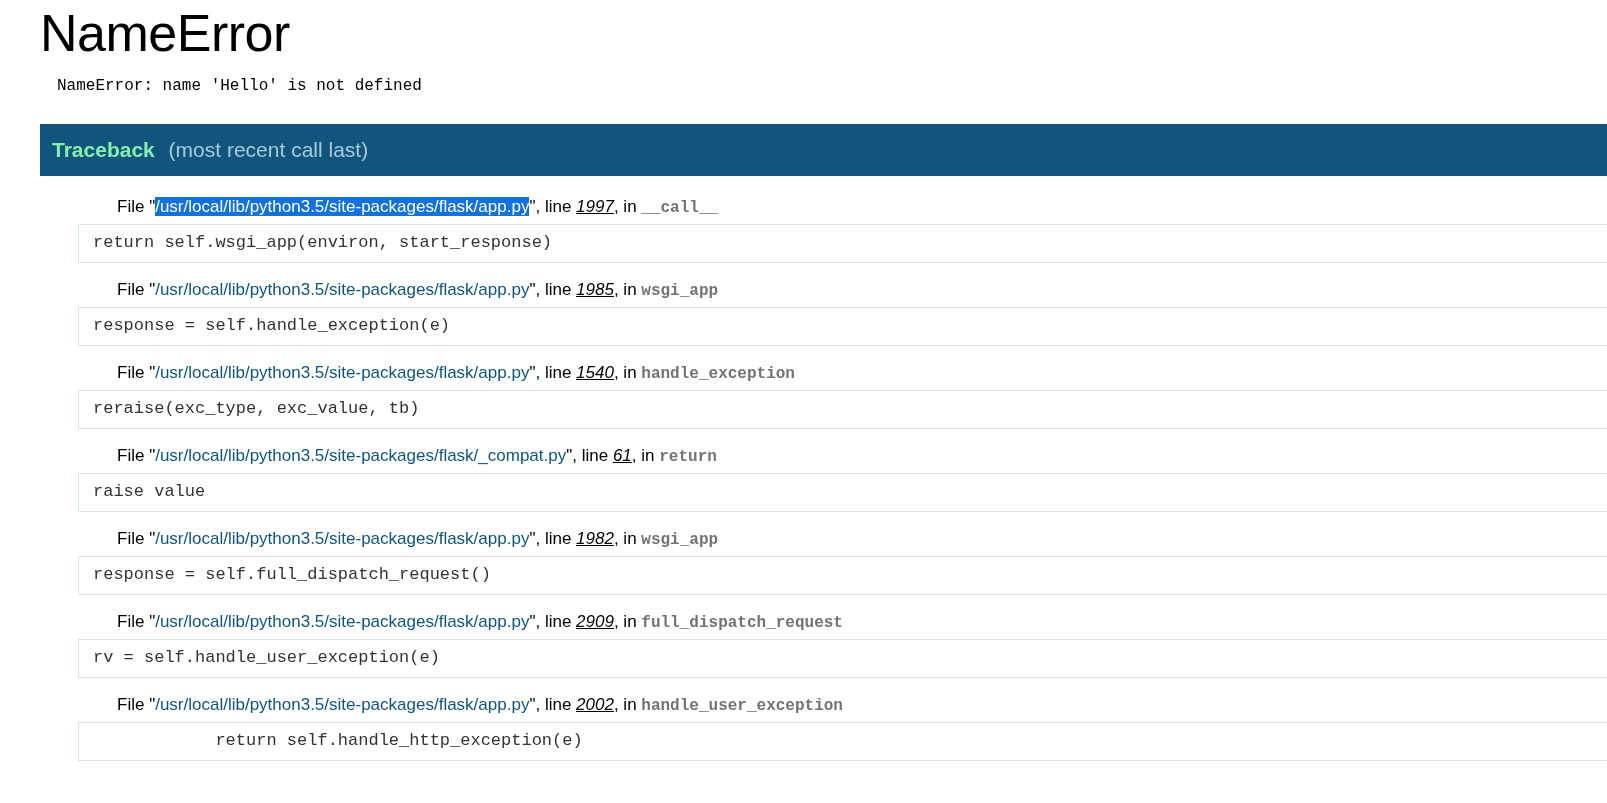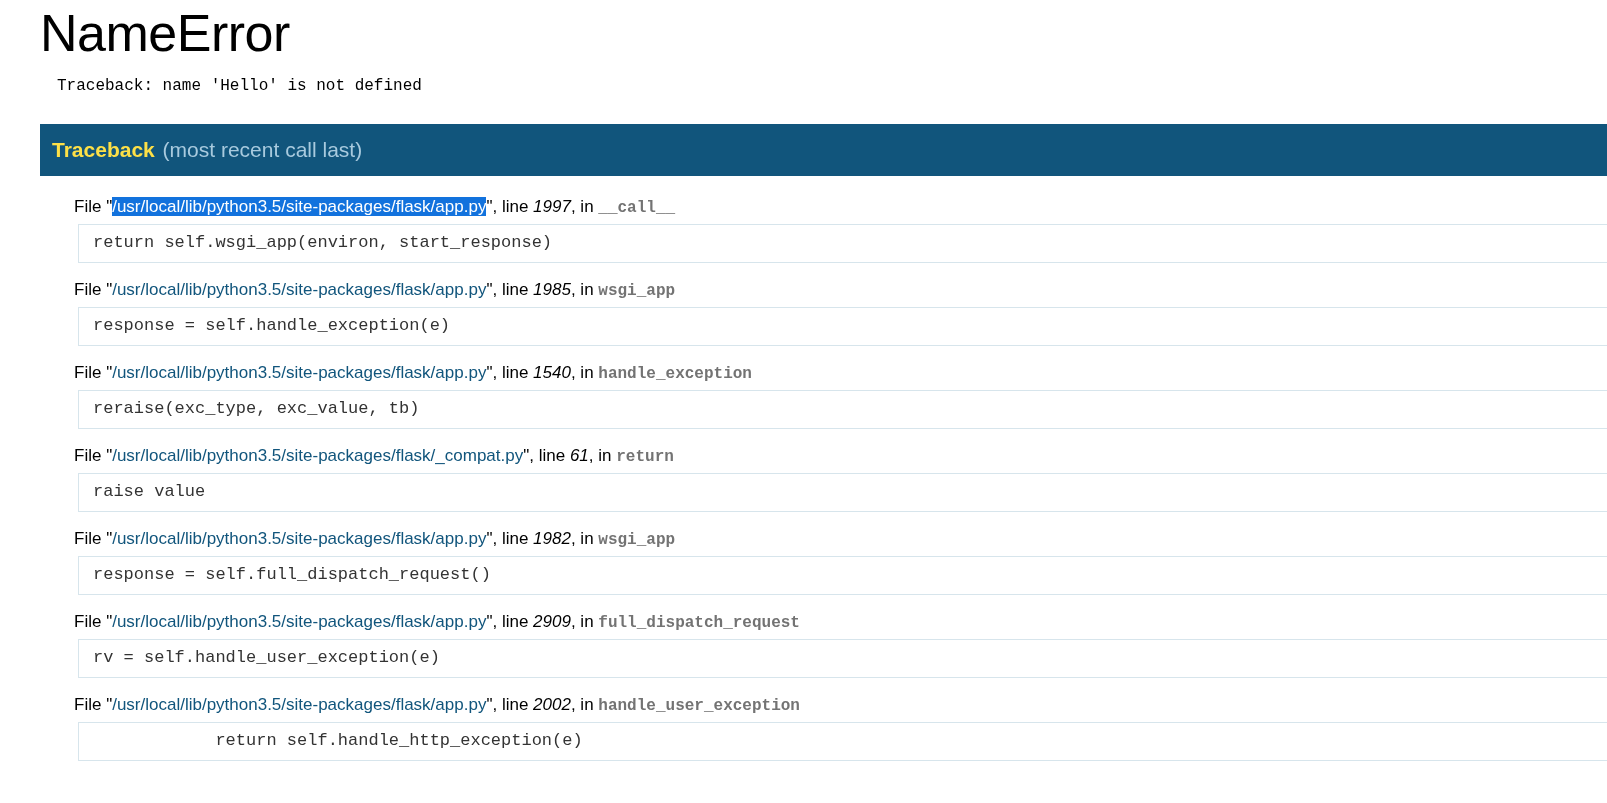--- a/index.html
+++ b/index.html
@@ -45,53 +45,54 @@
   .traceback-header {
     background: #11557c;
     color: #ffffff;
     padding: 13px 0 14px 12px;
     font-size: 21px;
     line-height: 25px;
     white-space: nowrap;
   }
   .traceback-header .tb-title {
     font-weight: bold;
-    color: #fde047;
+    color: #86efac;
   }
   .traceback-header .tb-sub {
     font-weight: normal;
     color: #a8cade;
-    margin-left: 2px;
+    margin-left: 8px;
   }
 
   .traceback-body {
     background: #ffffff;
     padding: 20px 0 0 0;
   }
 
   .frame { padding: 0 0 0 34px; margin-bottom: 0; }
 
   .frame-header {
     font-family: "Liberation Sans", sans-serif;
     font-size: 17px;
     line-height: 22px;
     color: #000000;
     white-space: nowrap;
     padding-bottom: 5px;
   }
-  .frame-header .kw { color: #000000; }
+  .frame-header .kw { color: #000000; margin-left: 43px; }
   .frame-header .quote { color: #000000; }
   .frame-header .filepath { color: #11557c; }
   .frame-header .filepath.selected {
     background: #1272dd;
     color: #ffffff;
   }
   .frame-header .lineno {
     font-style: italic;
     color: #000000;
+    text-decoration: underline;
   }
   .frame-header .funcname {
     font-family: "Liberation Mono", "DejaVu Sans Mono", monospace;
     font-weight: bold;
     font-size: 16px;
     color: #737373;
   }
 
   .frame-source {
     border-top: 1px solid #d7e5ec;
@@ -106,21 +107,21 @@
     color: #333333;
     white-space: pre;
     overflow: hidden;
   }
 </style>
 </head>
 <body>
 
 <h1 class="page-title">NameError</h1>
 
-<div class="exception-summary">Traceback: name 'Hello' is not defined</div>
+<div class="exception-summary">NameError: name 'Hello' is not defined</div>
 
 <div class="traceback-panel">
 
   <div class="traceback-header">
     <span class="tb-title">Traceback</span>
     <span class="tb-sub">(most recent call last)</span>
   </div>
 
   <div class="traceback-body">
       <div class="frame">

